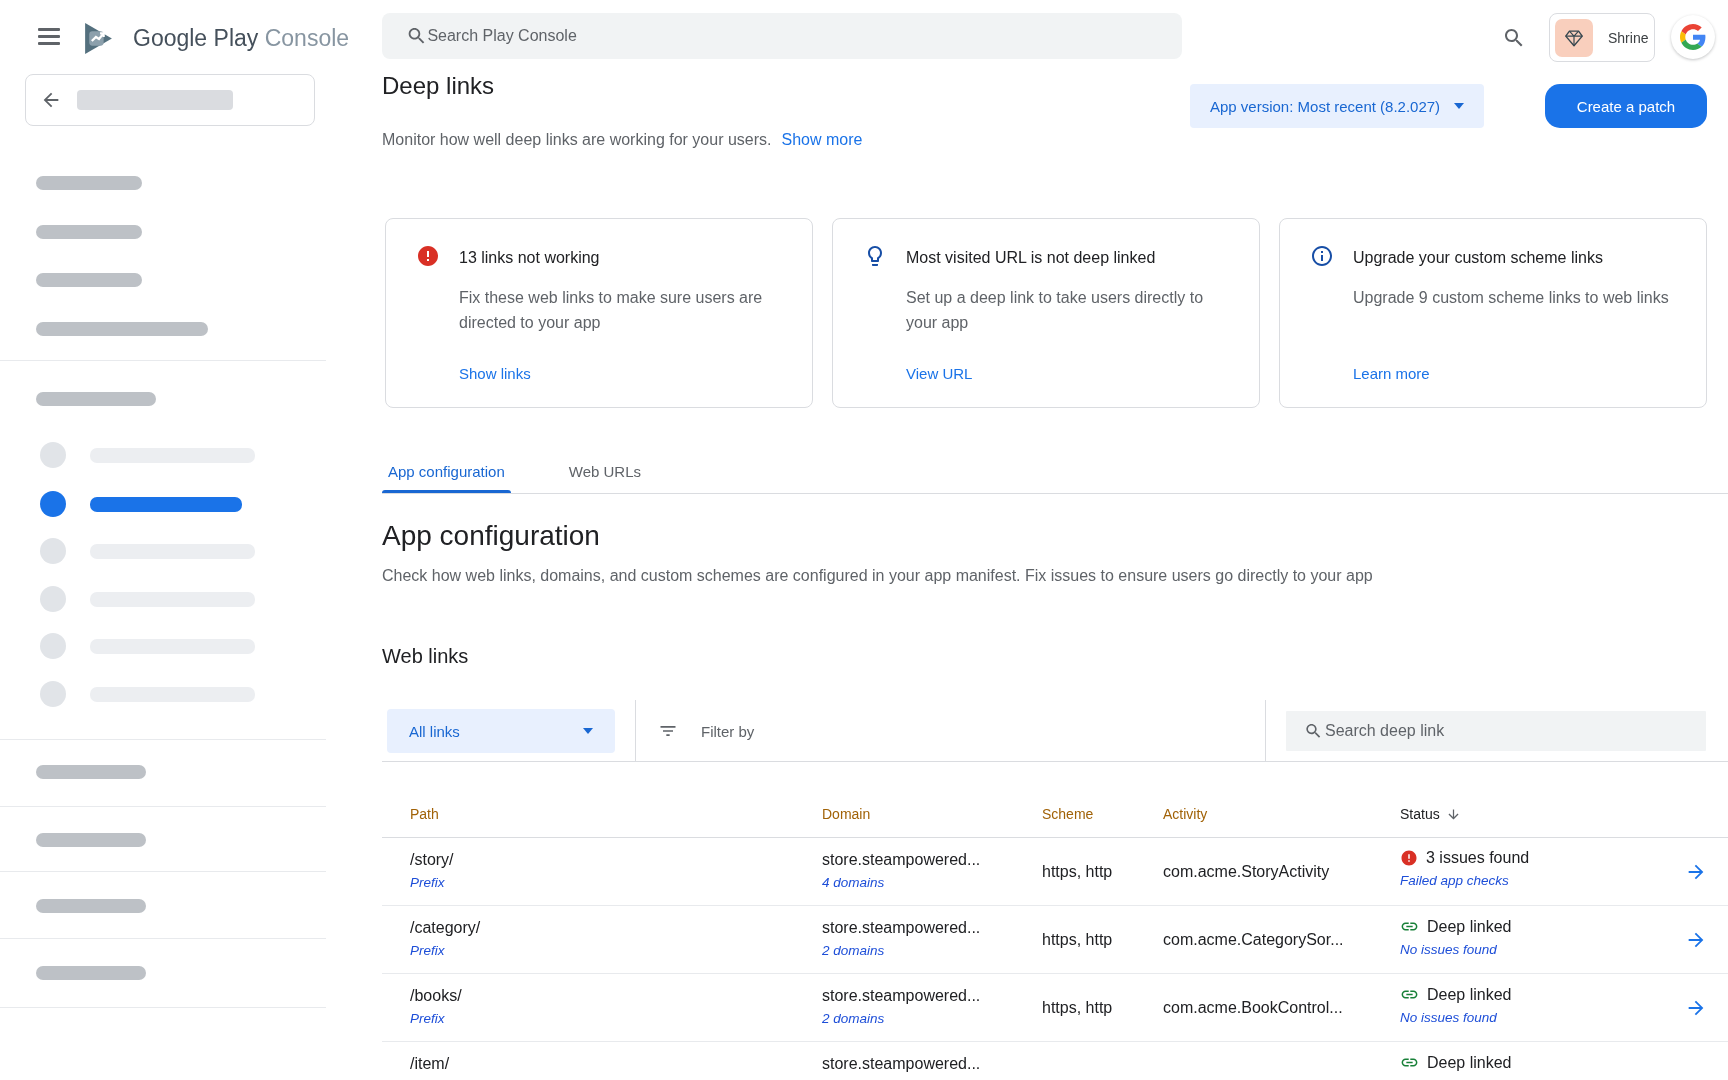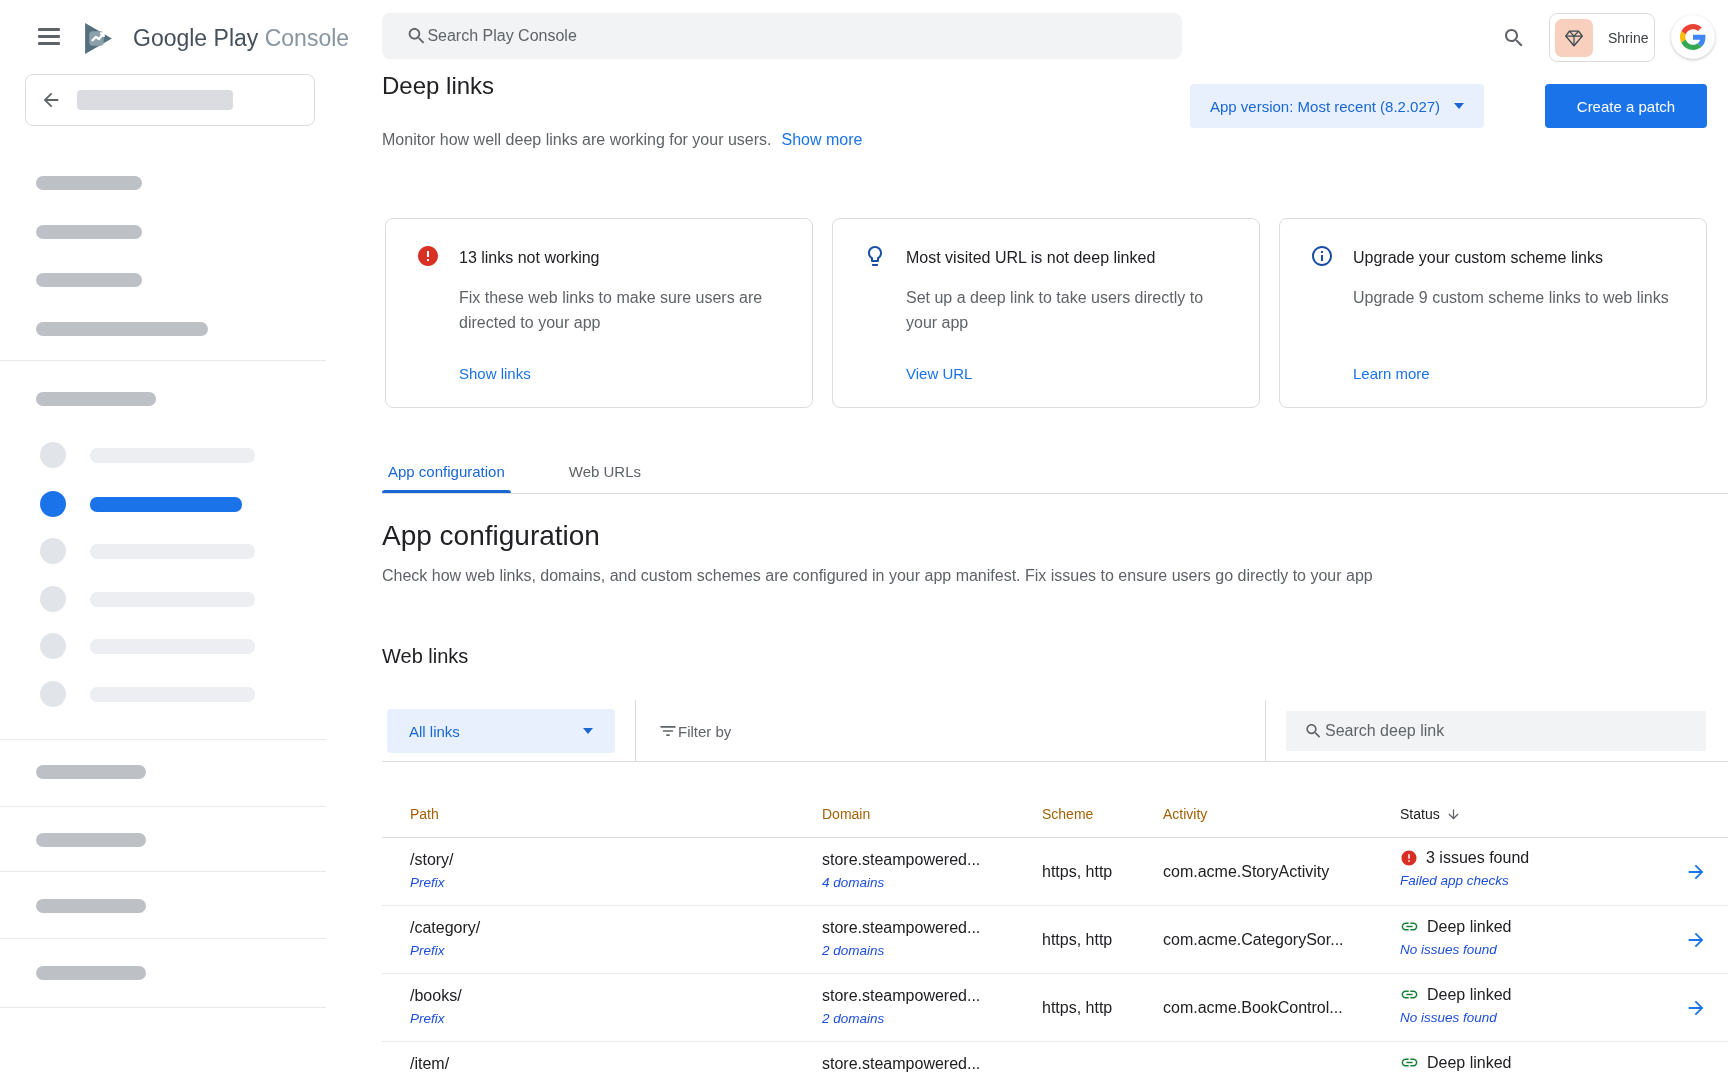--- a/index.html
+++ b/index.html
@@ -44,21 +44,21 @@
 
   
   .page-title { position:absolute; left:382px; top:72px; font-size:24px; font-weight:400; color:#202124; letter-spacing:0; }
   .subtitle-row { position:absolute; left:382px; top:131px; font-size:16px; color:#5F6368; display:flex; gap:10px; }
   .link { color:#1A73E8; cursor:pointer; text-decoration:none; }
   .version-pill { position:absolute; left:1190px; top:84px; height:44px; background:#E8F0FE; border-radius:4px;
     display:flex; align-items:center; gap:14px; padding:0 20px; cursor:pointer; }
   .version-pill span { color:#1967D2; font-size:15px; font-weight:500; white-space:nowrap; }
   .caret { width:0; height:0; border-left:5px solid transparent; border-right:5px solid transparent; border-top:6px solid #1967D2; }
   .create-btn { position:absolute; left:1545px; top:84px; width:162px; height:44px; background:#1A73E8; color:#fff;
-    font-size:15px; font-weight:500; border:none; border-radius:4px; display:flex; align-items:center; justify-content:center; cursor:pointer; font-family:inherit; }
+    font-size:15px; font-weight:500; border:none; border-radius:15px; display:flex; align-items:center; justify-content:center; cursor:pointer; font-family:inherit; }
 
   
   .cards { position:absolute; left:385px; top:218px; display:flex; gap:19px; }
   .card { width:428px; height:190px; border:1px solid #DADCE0; border-radius:8px; position:relative;
     padding:27px 28px 24px 30px; background:#fff; }
   .card-icon { position:absolute; left:30px; top:25px; }
   .card-title { margin-left:43px; font-size:16px; font-weight:500; color:#202124; line-height:24px; }
   .card-body { margin-left:43px; margin-top:15px; font-size:16px; color:#5F6368; line-height:25px; width:327px; }
   .card-action { position:absolute; left:73px; bottom:25px; font-size:15px; font-weight:500; color:#1A73E8; cursor:pointer; }
   .err-badge { width:24px; height:24px; }
@@ -73,21 +73,21 @@
   .section-heading { position:absolute; left:382px; top:520px; font-size:28px; font-weight:400; color:#202124; }
   .section-desc { position:absolute; left:382px; top:567px; font-size:16px; color:#5F6368; }
   .weblinks-heading { position:absolute; left:382px; top:645px; font-size:20px; font-weight:500; color:#202124; }
 
   
   .toolbar { position:absolute; left:382px; top:700px; right:0; height:62px; border-bottom:1px solid #DADCE0; }
   .all-links { position:absolute; left:5px; top:9px; width:228px; height:44px; background:#E8F0FE; border-radius:4px;
     display:flex; align-items:center; justify-content:space-between; padding:0 22px; cursor:pointer; }
   .all-links span { color:#1967D2; font-size:15px; font-weight:500; }
   .vdiv { position:absolute; top:0; width:1px; height:62px; background:#DADCE0; }
-  .filter-wrap { position:absolute; left:276px; top:0; height:62px; display:flex; align-items:center; gap:0; cursor:pointer; }
+  .filter-wrap { position:absolute; left:276px; top:0; height:62px; display:flex; align-items:center; gap:23px; cursor:pointer; }
   .filter-wrap span { font-size:15px; color:#5F6368; }
   .mini-search { position:absolute; left:904px; top:11px; width:420px; height:40px; background:#F1F3F4; border-radius:1px;
     display:flex; align-items:center; gap:2px; padding-left:18px; }
   .mini-search input::placeholder { color:#5F6368; }
 
   
   .dl-table { position:absolute; left:382px; top:762px; right:0; }
   .t-grid { display:grid; grid-template-columns:412px 220px 121px 237px 264px 1fr; padding-left:28px; }
   .t-head { height:76px; align-items:end; border-bottom:1px solid #DADCE0; padding-bottom:15px; }
   .t-head .hcell { font-size:14px; color:#a16207; cursor:pointer; }

